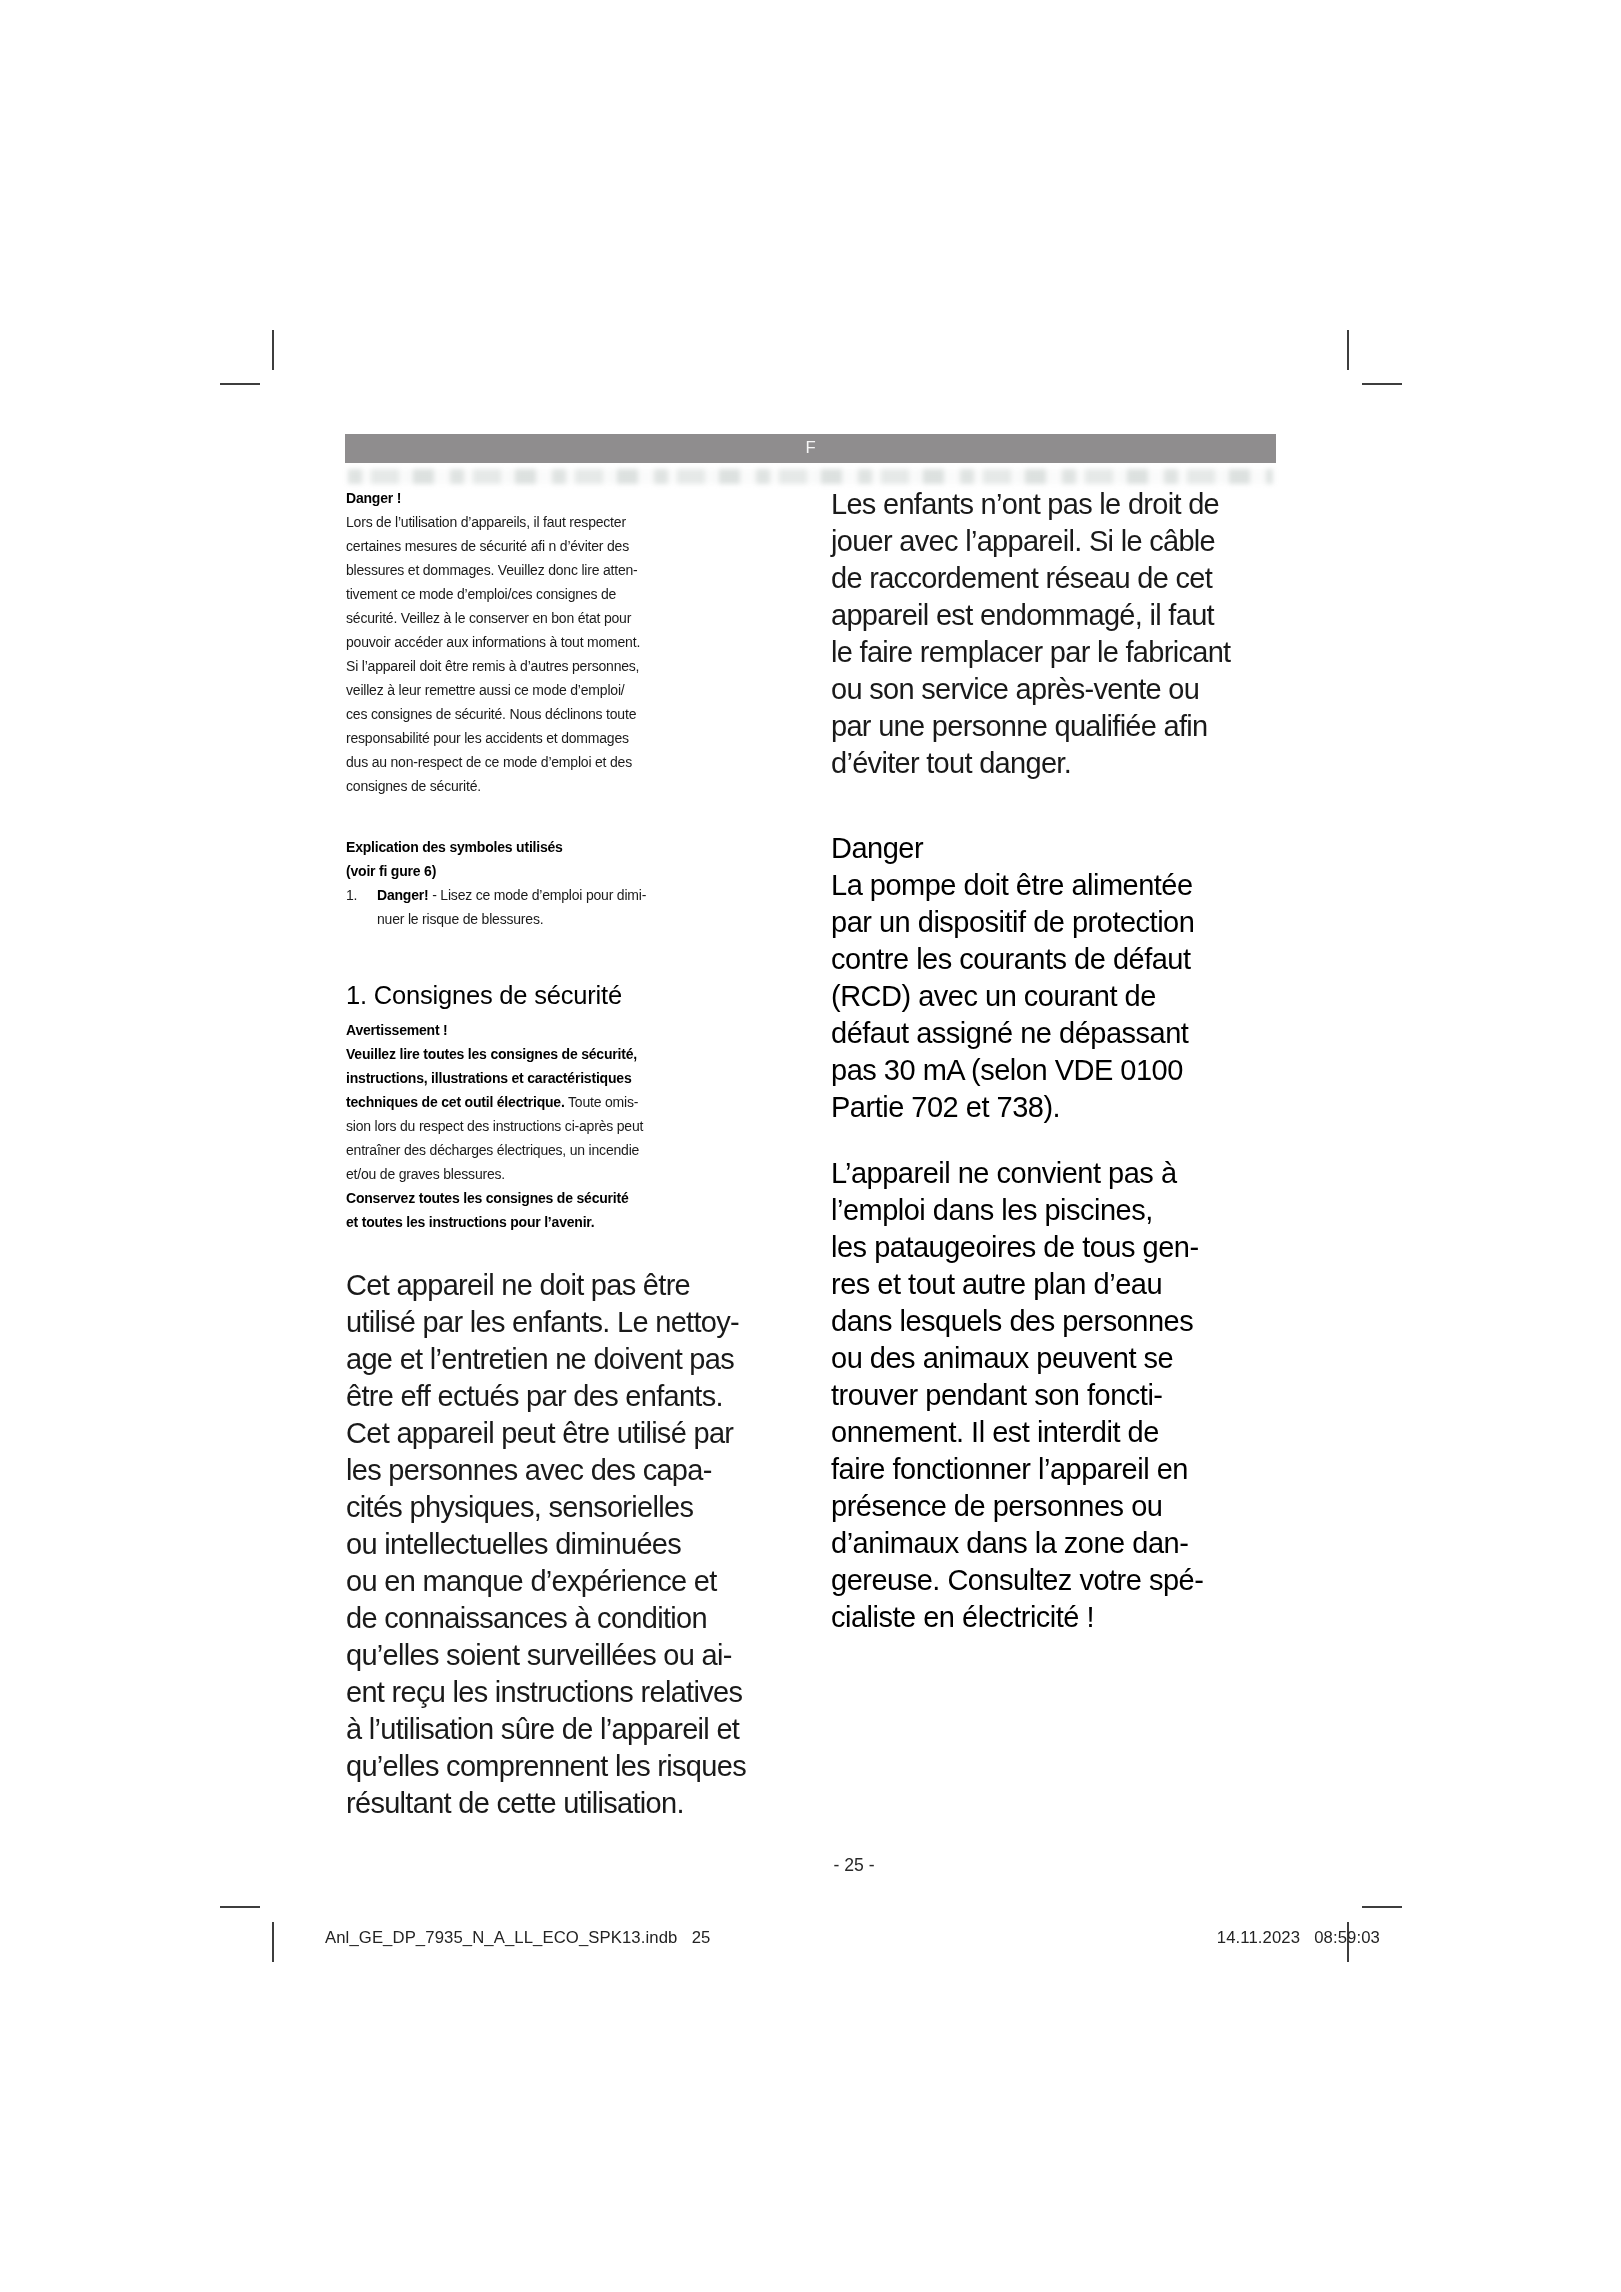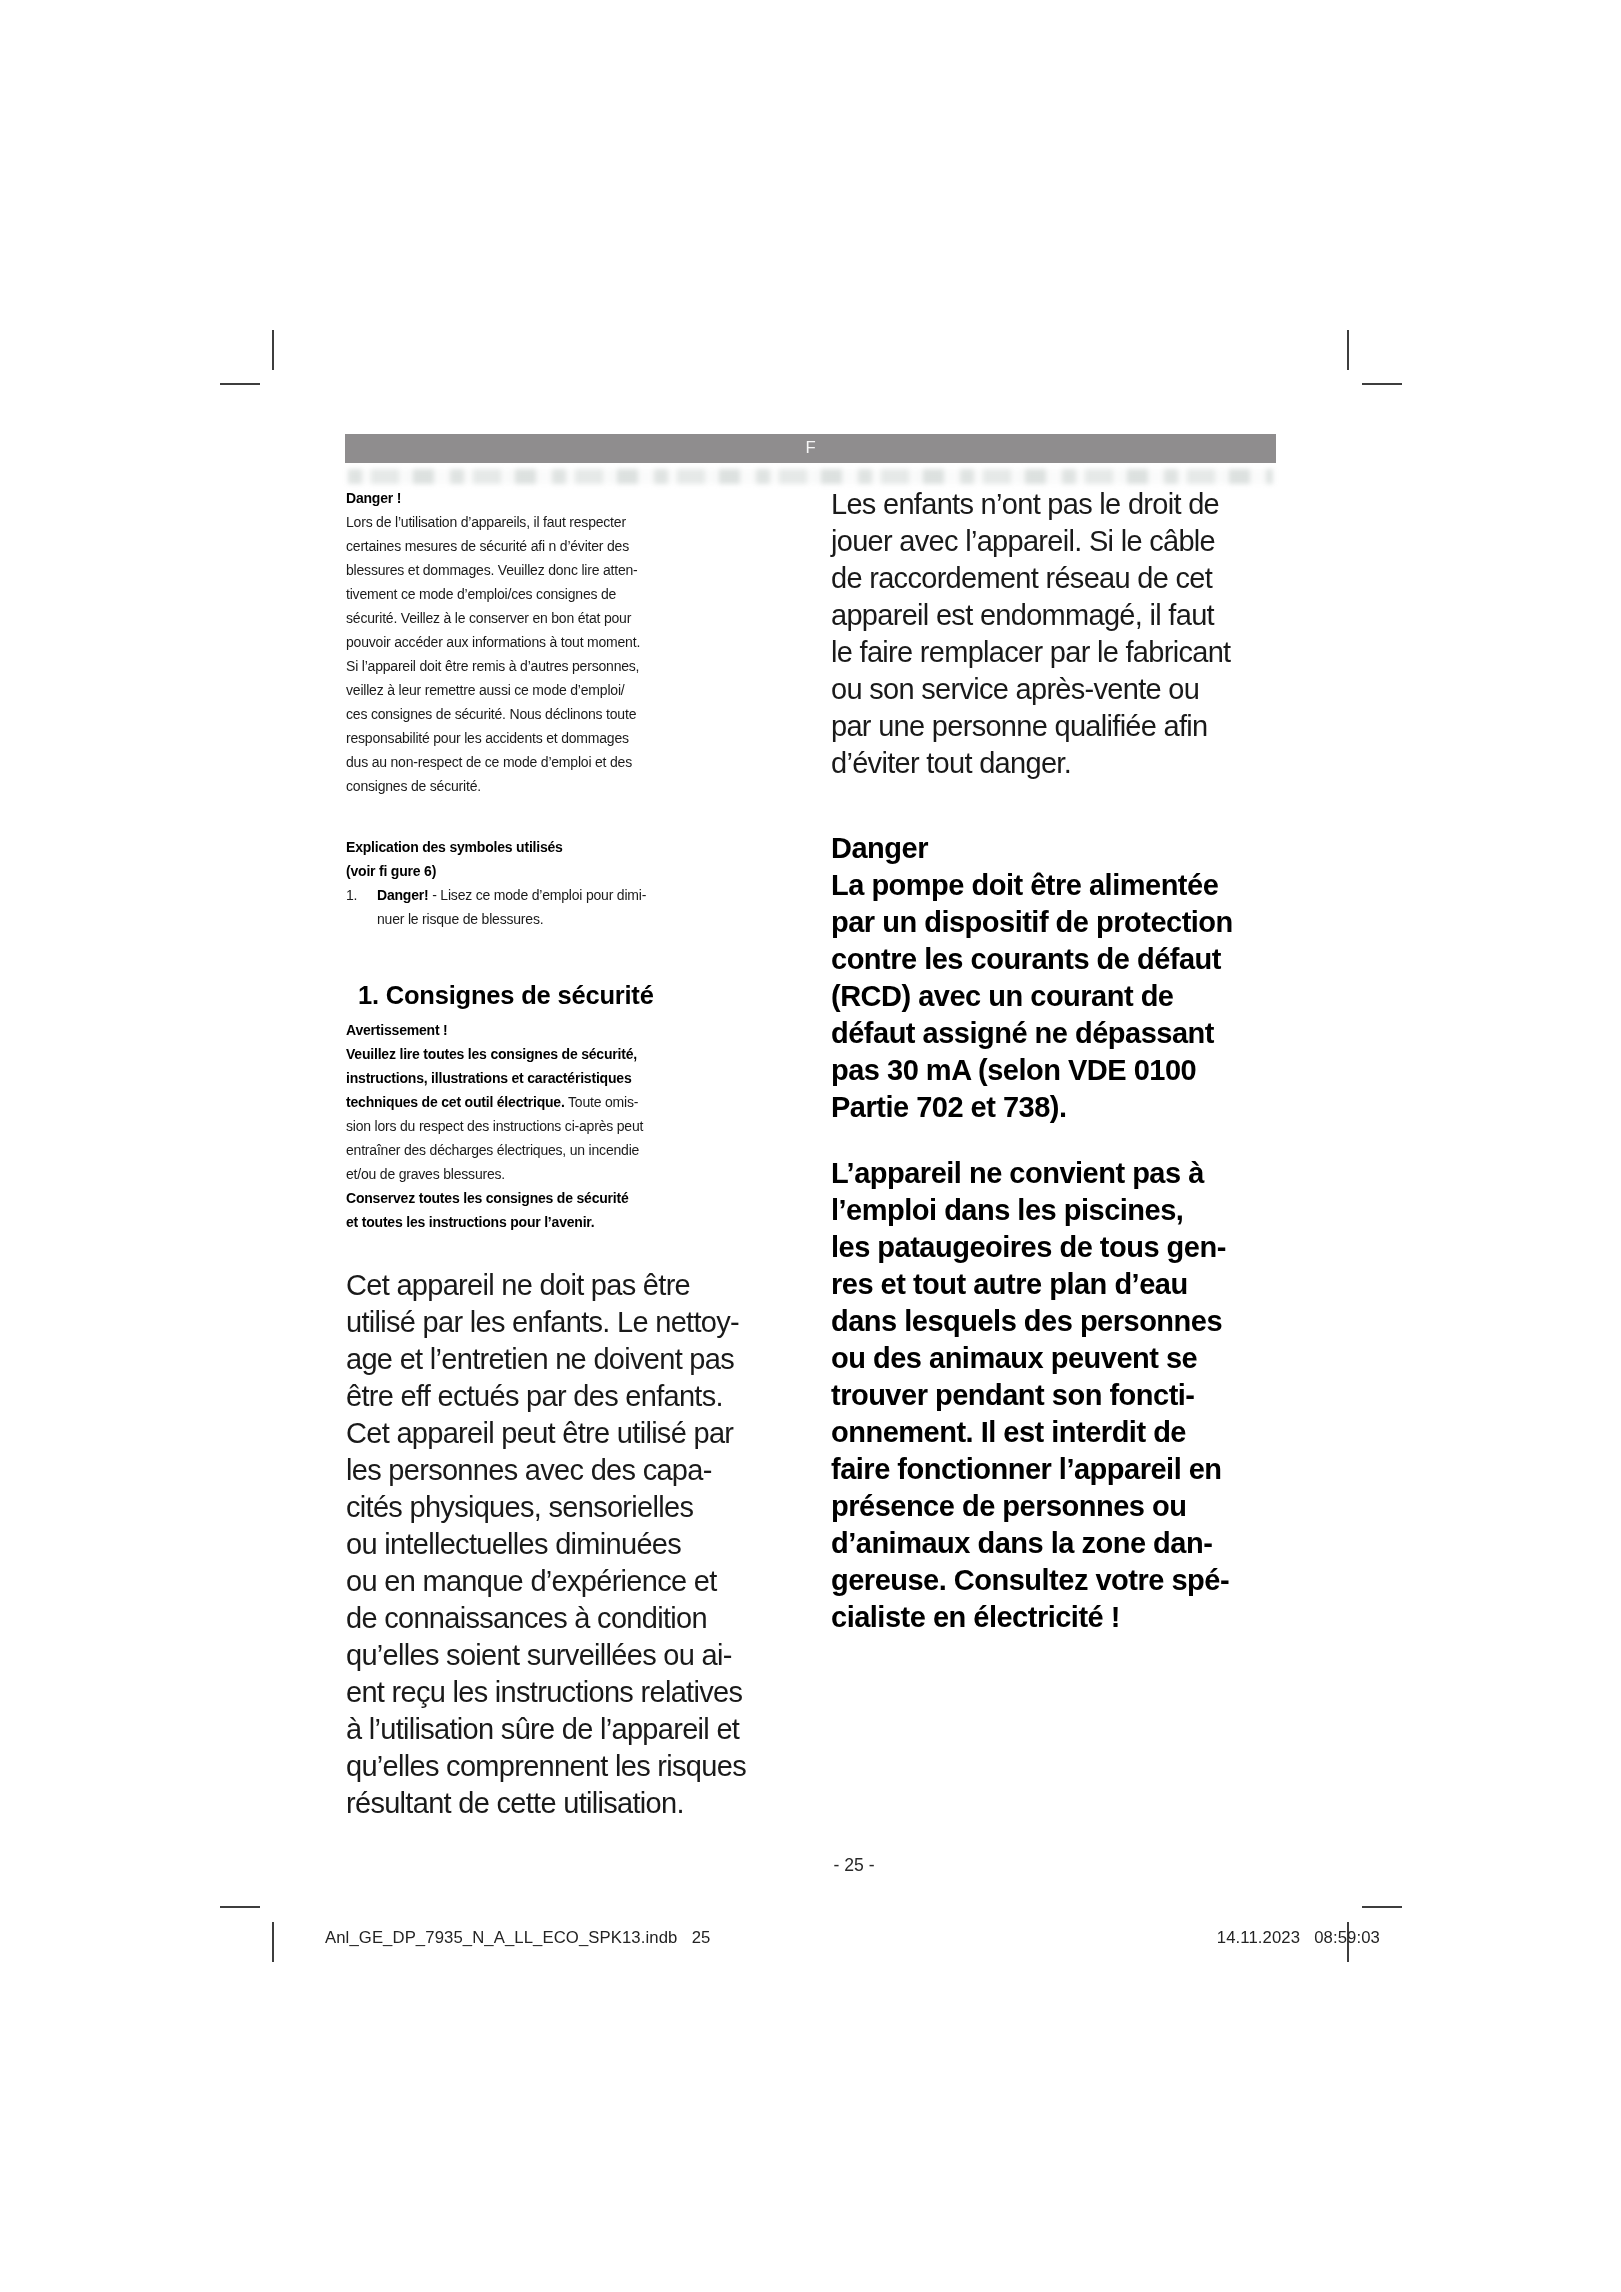--- a/index.html
+++ b/index.html
@@ -29,22 +29,22 @@
     filter:blur(2.9px);
   }
   
   .col{position:absolute;top:486px;}
   .col-left{left:346px;width:472px;}
   .col-right{left:831px;width:484px;}
   .pre{white-space:pre-line;}
   .sm{font-size:14px;line-height:24px;letter-spacing:-0.2px;}
   .sm-b{font-weight:bold;color:#000;}
   .lg{font-size:29px;line-height:37px;letter-spacing:-0.7px;}
-  .lg-b{font-weight:bold;color:#000;letter-spacing:-0.5px;}
-  .section-h{font-size:25.5px;line-height:31px;font-weight:bold;color:#000;margin:49px 0 0 12px;letter-spacing:-0.2px;}
+  .lg-b{font-weight:normal;color:#000;letter-spacing:-0.5px;}
+  .section-h{font-size:25.5px;line-height:31px;font-weight:normal;color:#000;margin:49px 0 0 0;letter-spacing:-0.2px;}
   p,h2,h3{margin:0;}
   #lc-symbols-h{margin-top:37px;}
   #lc-warning{margin-top:7px;}
   #lc-large{margin-top:33px;}
   #rc-p2{margin-top:48px;}
   #rc-p3{margin-top:29px;}
   .list-item{position:relative;padding-left:31px;}
   .list-item .num{position:absolute;left:0;top:0;}
   
   .page-num{left:805px;top:1855px;width:98px;text-align:center;font-size:17.6px;color:#2a2a2a;}

